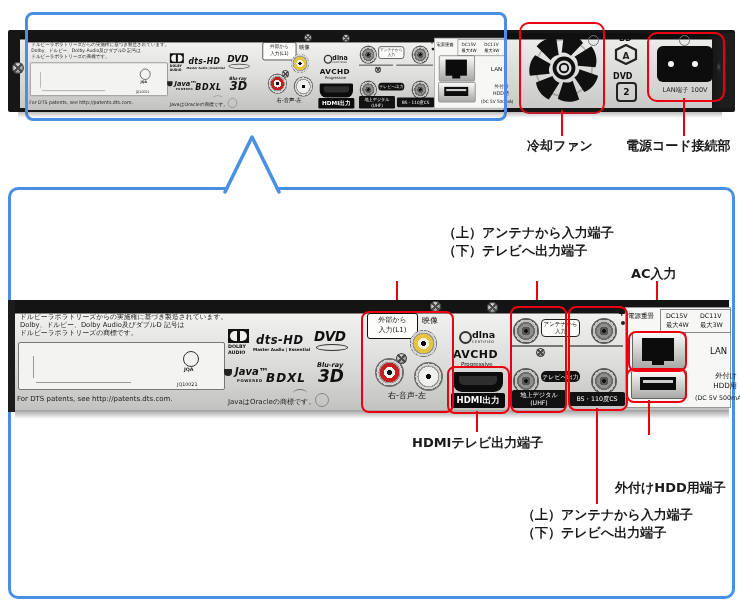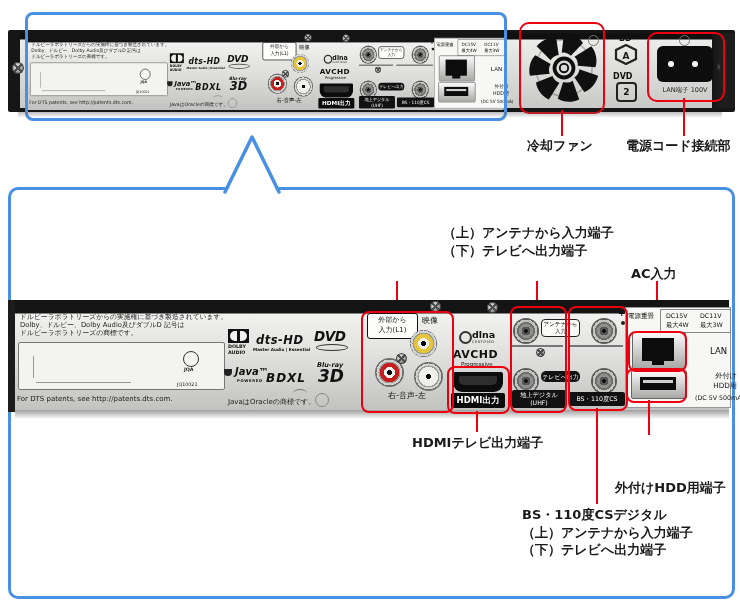--- a/index.html
+++ b/index.html
@@ -335,18 +335,17 @@
   <div class="rbox" style="left:568px;top:306px;width:56px;height:101px;"></div>
   <div class="rbox" style="left:628px;top:331px;width:55px;height:37px;"></div>
   <div class="rbox" style="left:626px;top:368px;width:57px;height:31px;"></div>
 
   <div class="rl" style="left:476px;top:411px;height:21px;"></div>
   <div class="rl" style="left:648px;top:400px;height:35px;"></div>
   <div class="rl" style="left:596px;top:408px;height:96px;"></div>
   <div class="lbl" style="left:412px;top:434px;">HDMIテレビ出力端子</div>
   <div class="lbl" style="left:615px;top:437px;margin-top:42px;">外付けHDD用端子</div>
   <div class="a" style="left:522px;top:506px;font-weight:bold;font-size:13px;line-height:17.5px;color:#1a1a1a;white-space:nowrap;">
-    <div>BS・110度CSデジタル</div>
     <div>（上）アンテナから入力端子</div>
     <div>（下）テレビへ出力端子</div>
   </div>
 
 </div>
 
 </body></html>

